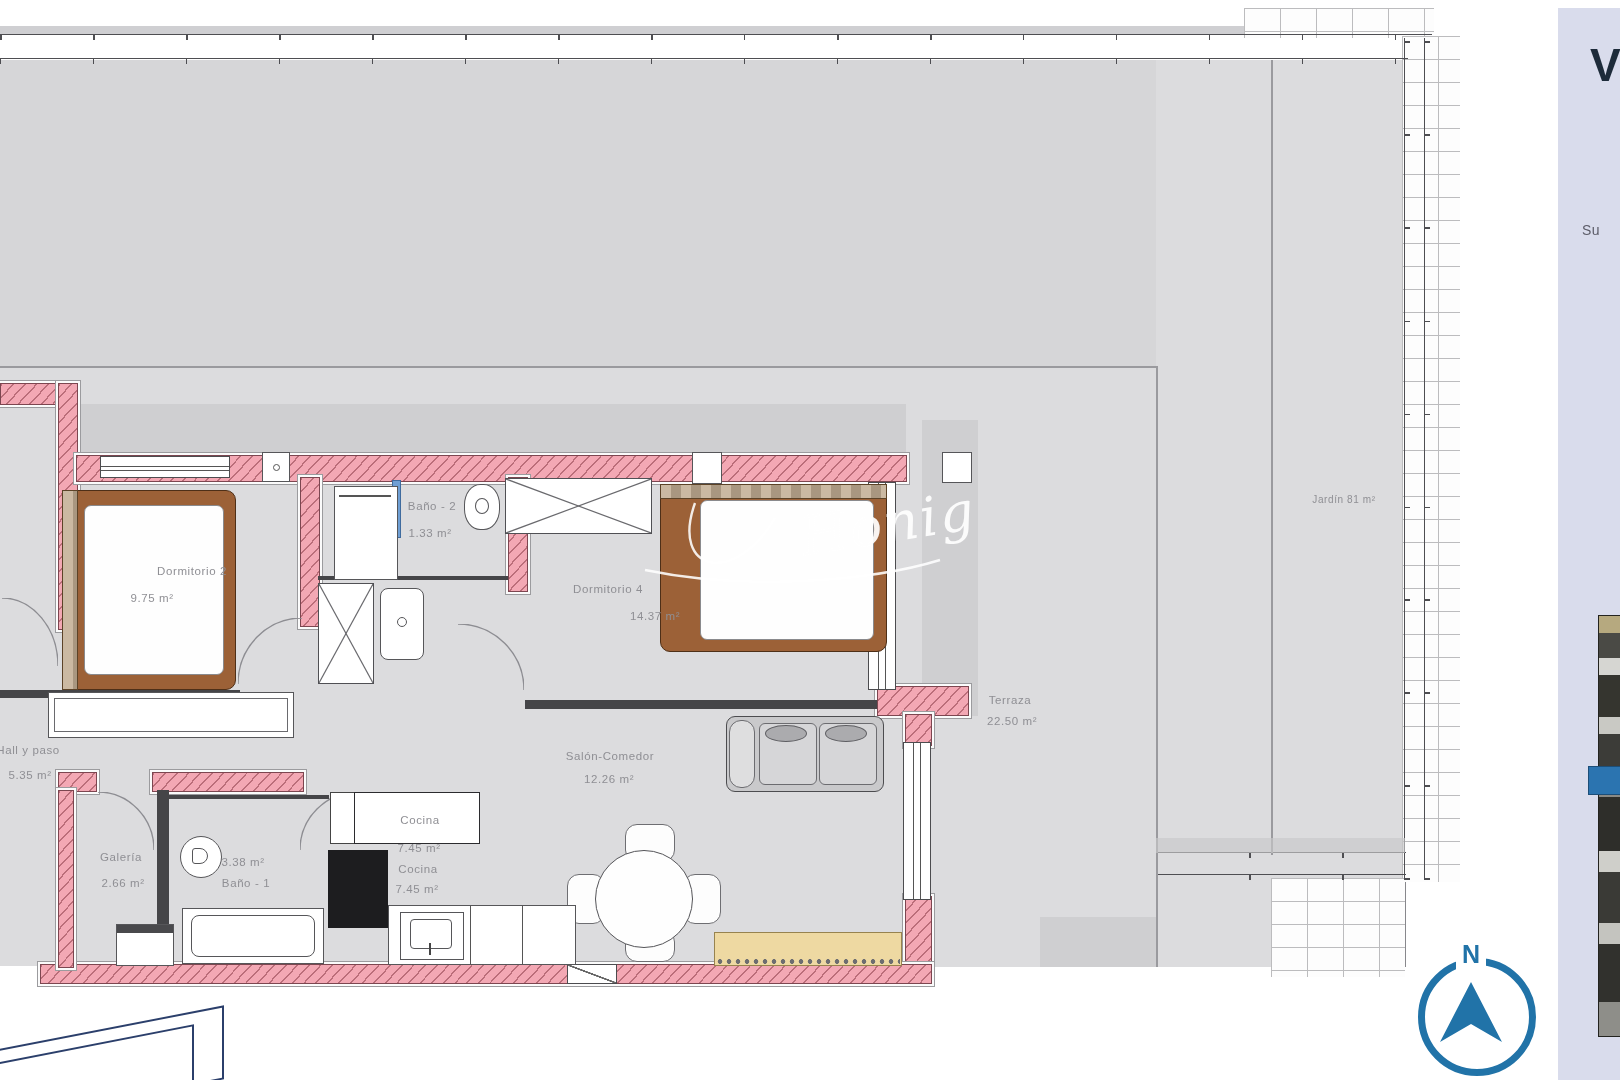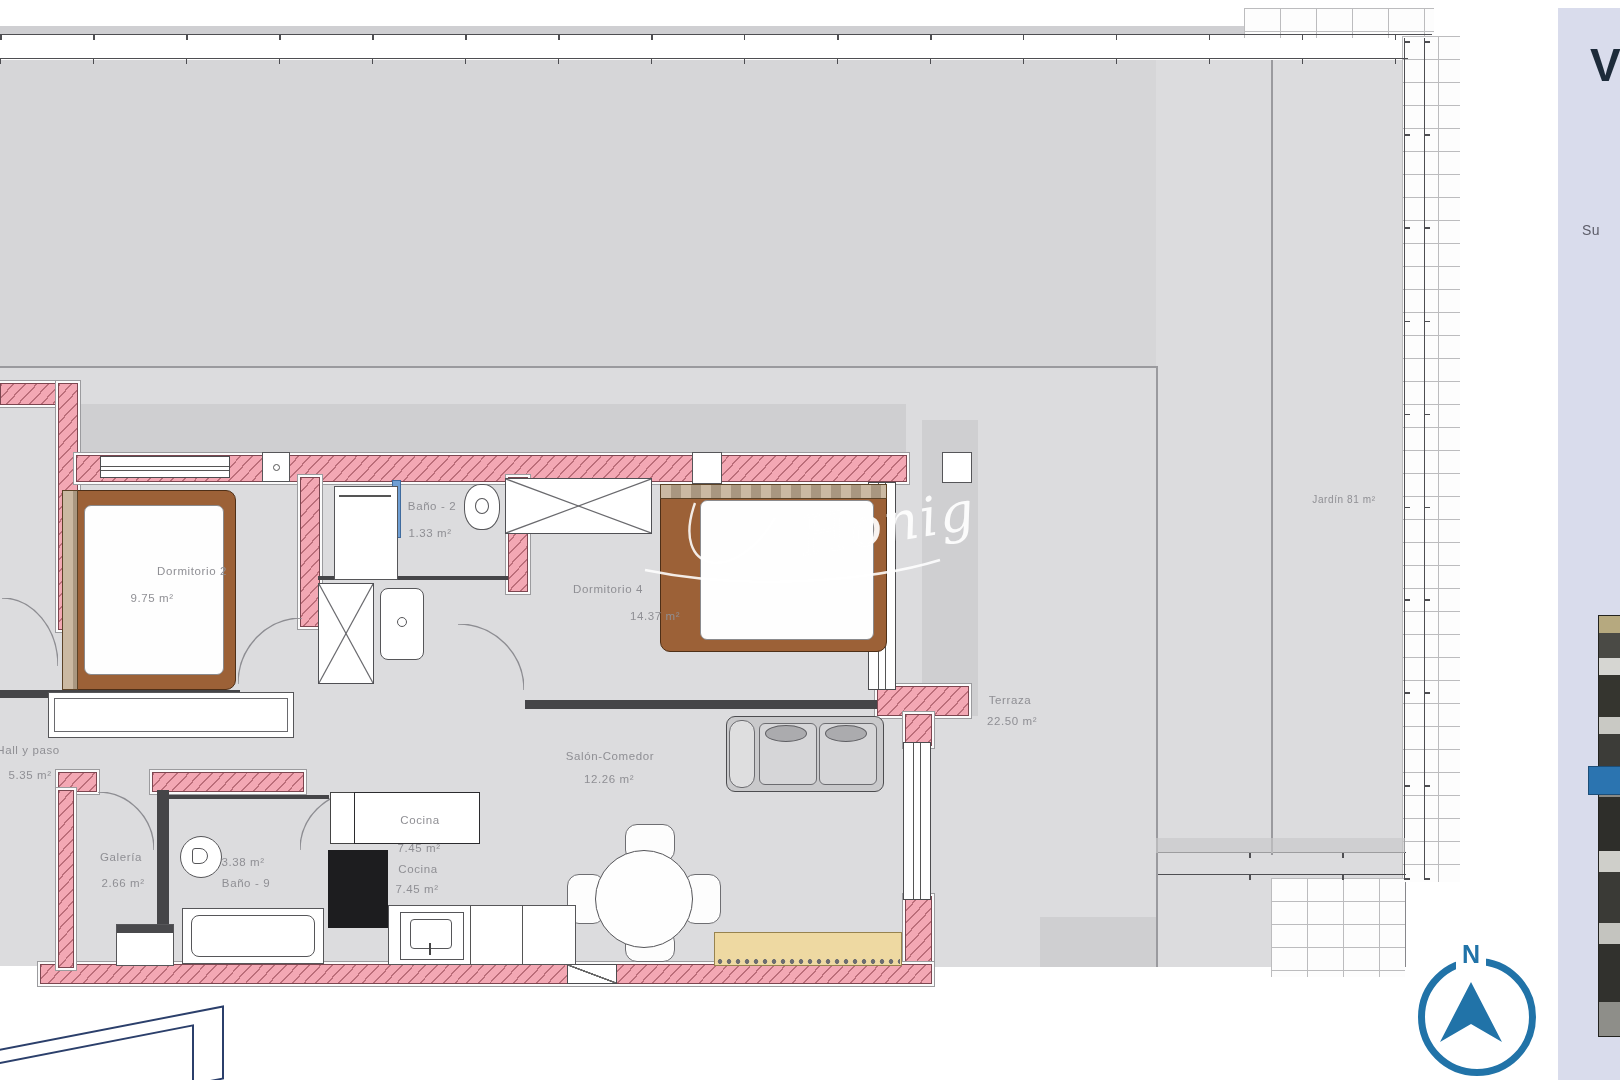--- a/index.html
+++ b/index.html
@@ -236,21 +236,21 @@
   <div class="rlabel" style="left:1010px;top:700px;">Terraza</div>
   <div class="rlabel" style="left:1012px;top:721px;">22.50 m²</div>
   <div class="rlabel small" style="left:1344px;top:499px;">Jardín 81 m²</div>
   <div class="rlabel" style="left:420px;top:820px;">Cocina</div>
   <div class="rlabel" style="left:419px;top:848px;">7.45 m²</div>
   <div class="rlabel" style="left:418px;top:869px;">Cocina</div>
   <div class="rlabel" style="left:417px;top:889px;">7.45 m²</div>
   <div class="rlabel" style="left:121px;top:857px;">Galería</div>
   <div class="rlabel" style="left:123px;top:883px;">2.66 m²</div>
   <div class="rlabel" style="left:243px;top:862px;">3.38 m²</div>
-  <div class="rlabel" style="left:246px;top:883px;">Baño - 9</div>
+  <div class="rlabel" style="left:246px;top:883px;">Baño - 1</div>
   <div class="rlabel" style="left:28px;top:750px;">Hall y paso</div>
   <div class="rlabel" style="left:30px;top:775px;">5.35 m²</div>
 
   <div class="abs flourish" style="left:640px;top:468px;width:310px;height:130px;">
     <svg viewBox="0 0 310 130">
         <path d="M55,35 C30,105 95,118 135,50"></path>
         <path d="M5,102 C110,124 235,112 300,92"></path>
       </svg>
   </div>
   <div class="abs wm" style="left:800px;top:492px;">Honig</div>

